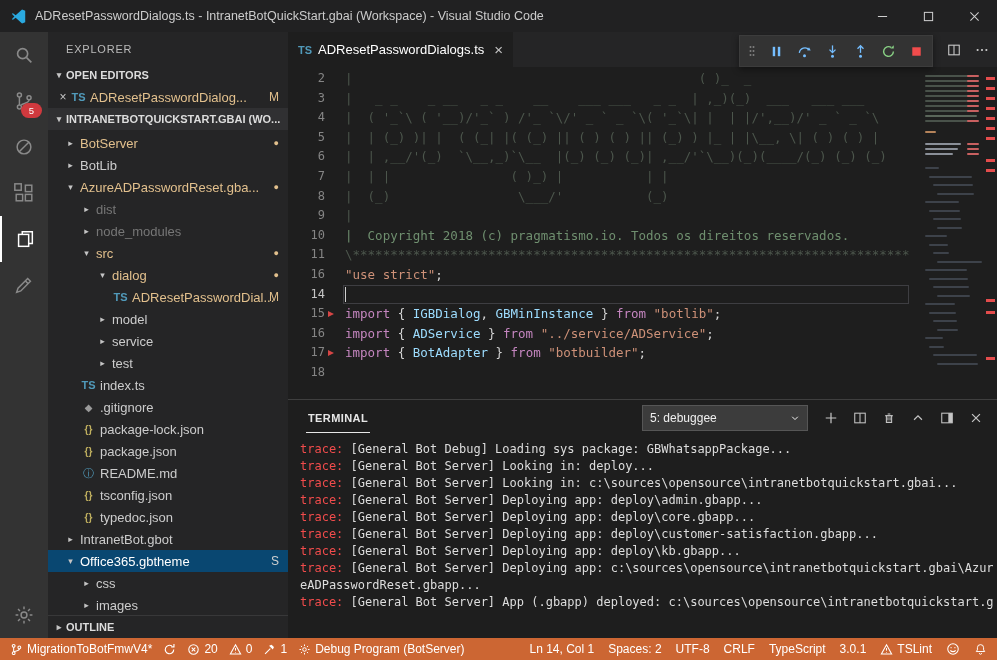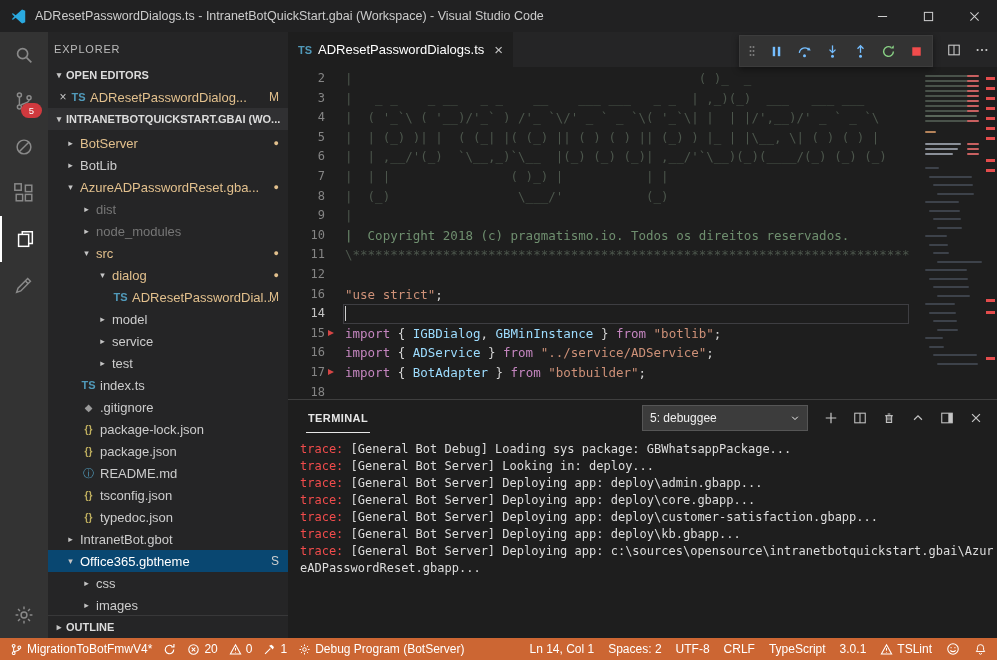--- a/index.html
+++ b/index.html
@@ -18,21 +18,21 @@
 
   
   .activitybar{width:48px;background:#333333;display:flex;flex-direction:column;flex:none;position:relative}
   .ab-item{height:46px;display:flex;align-items:center;justify-content:center;color:#8a8a8a;position:relative;cursor:pointer}
   .ab-item.active{color:#ffffff;border-left:2px solid #ffffff}
   .ab-badge{position:absolute;bottom:6px;right:6px;min-width:15px;height:15px;border-radius:9px;background:#d0393e;color:#fff;font-size:9.5px;display:flex;align-items:center;justify-content:center;padding:0 3px}
   .ab-bottom{margin-top:auto}
 
   
   .sidebar{width:240px;background:#252526;flex:none;position:relative;color:#cccccc;overflow:hidden}
-  .side-title{height:32px;line-height:34px;padding-left:6px;font-size:11px;letter-spacing:.8px;color:#bbbbbb}
+  .side-title{height:32px;line-height:34px;padding-left:18px;font-size:11px;letter-spacing:.8px;color:#bbbbbb}
   .sec-head{height:22px;display:flex;align-items:center;font-size:11px;font-weight:bold;color:#dddddd;padding-left:4px;position:relative}
   .sec-head .tw{width:14px;text-align:center;font-size:9px;color:#c5c5c5}
   .ws-head{background:#303032}
   .oe-item{height:22px;display:flex;align-items:center;padding-left:8px;position:relative;font-size:13px;cursor:pointer}
   .oe-close{width:14px;color:#c5c5c5;font-size:12px;text-align:center}
   #tree{position:absolute;top:100px;left:0;right:0}
   .row{height:22px;display:flex;align-items:center;position:relative;font-size:13px;white-space:nowrap;cursor:pointer}
   .row.sel{background:#094771;color:#ffffff}
   .tw{width:13px;flex:none;text-align:center;font-size:9px;color:#c5c5c5}
   .lbl{overflow:hidden;text-overflow:ellipsis;padding-left:3px}
@@ -434,25 +434,20 @@
           </div>
           <div class="crow">
             <span class="ln">10</span>
             <span class="mk"></span>
             <span class="cline"><span class="tk cmt">|  Copyright 2018 (c) pragmatismo.io. Todos os direitos reservados.          |</span></span>
           </div>
           <div class="crow">
             <span class="ln">11</span>
             <span class="mk"></span>
             <span class="cline"><span class="tk art">\****************************************************************************/</span></span>
-          </div>
-          <div class="crow">
-            <span class="ln">12</span>
-            <span class="mk"></span>
-            <span class="cline"></span>
           </div>
           <div class="crow">
             <span class="ln">16</span>
             <span class="mk"></span>
             <span class="cline"><span class="tk str">"use strict"</span><span class="tk pun">;</span></span>
           </div>
           <div class="crow">
             <span class="ln cur">14</span>
             <span class="mk"></span>
             <span class="cline current"><span class="caret"></span></span>
@@ -588,26 +583,28 @@
             <span class="ic">
                 <svg viewBox="0 0 16 16" width="14" height="14" fill="none" stroke="currentColor" stroke-width="1.4">
                   <path d="M3.5 3.5l9 9M12.5 3.5l-9 9"></path>
                 </svg>
               </span>
           </div>
         </div>
         <div class="term" id="term">
             <div class="trow"><span class="tr">trace:</span> <span class="tt">[General Bot Debug] Loading sys package: GBWhatsappPackage...</span></div>
             <div class="trow"><span class="tr">trace:</span> <span class="tt">[General Bot Server] Looking in: deploy...</span></div>
+            <div class="trow"><span class="tr">trace:</span> <span class="tt">[General Bot Server] Looking in: c:\sources\opensource\intranetbotquickstart.gbai...</span></div>
             <div class="trow"><span class="tr">trace:</span> <span class="tt">[General Bot Server] Deploying app: deploy\admin.gbapp...</span></div>
             <div class="trow"><span class="tr">trace:</span> <span class="tt">[General Bot Server] Deploying app: deploy\core.gbapp...</span></div>
             <div class="trow"><span class="tr">trace:</span> <span class="tt">[General Bot Server] Deploying app: deploy\customer-satisfaction.gbapp...</span></div>
             <div class="trow"><span class="tr">trace:</span> <span class="tt">[General Bot Server] Deploying app: deploy\kb.gbapp...</span></div>
             <div class="trow"><span class="tr">trace:</span> <span class="tt">[General Bot Server] Deploying app: c:\sources\opensource\intranetbotquickstart.gbai\Azur</span></div>
             <div class="trow"><span class="tt">eADPasswordReset.gbapp...</span></div>
+            <div class="trow"><span class="tr">trace:</span> <span class="tt">[General Bot Server] App (.gbapp) deployed: c:\sources\opensource\intranetbotquickstart.g</span></div>
           </div>
       </div>
     </div>
   </div>
 
   <div class="statusbar" style="background: rgb(204, 102, 51);">
     <div class="sb-left" id="sb-left">
         <span class="sb-item">
           <span class="ic">
             <svg viewBox="0 0 16 16" width="13" height="13" fill="none" stroke="currentColor" stroke-width="1.3">

